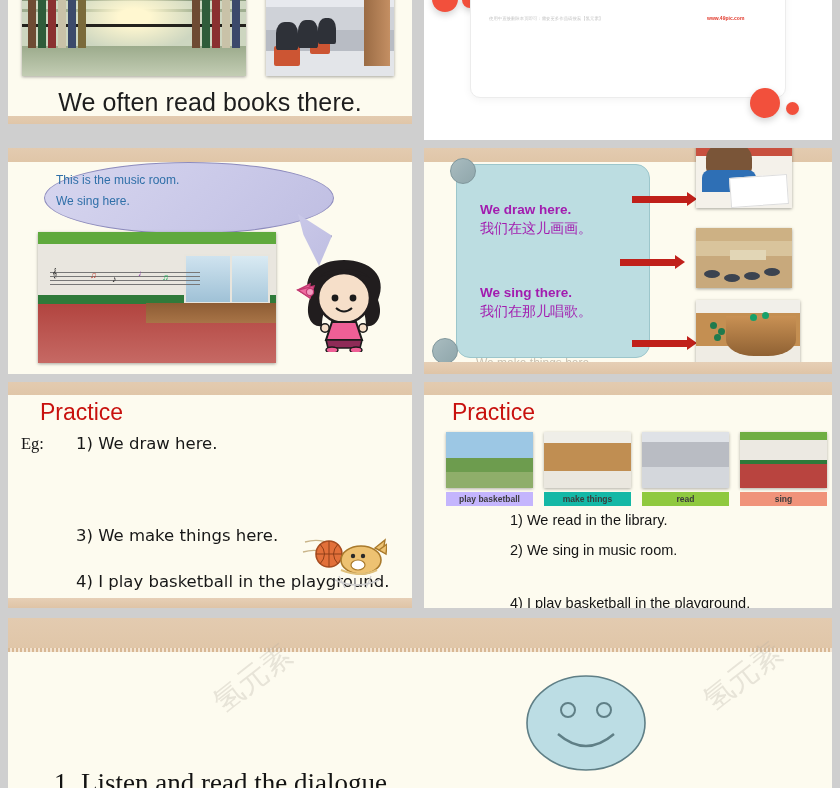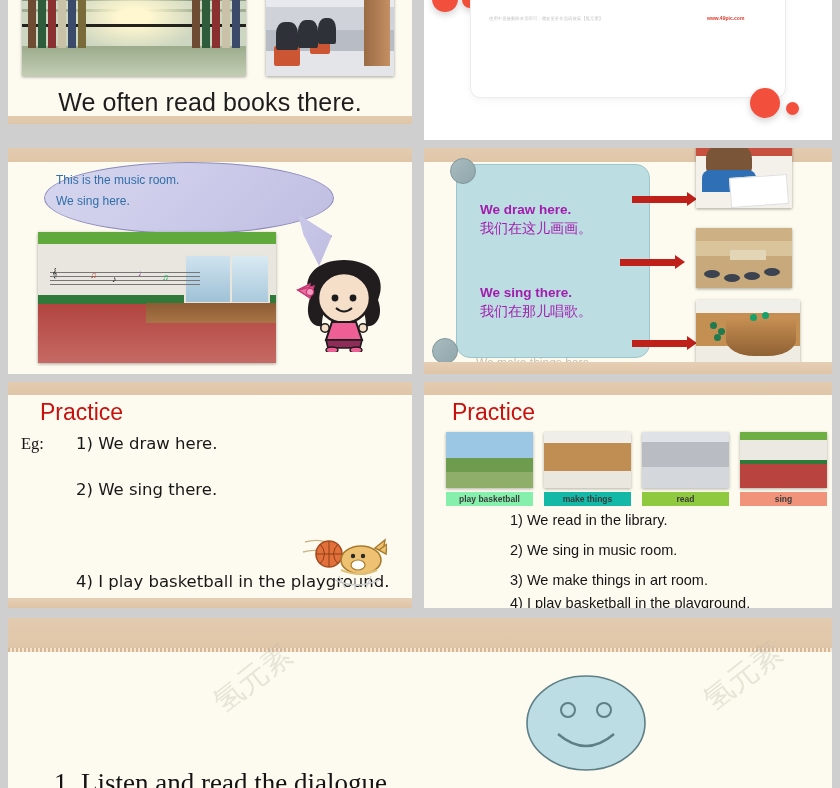--- a/index.html
+++ b/index.html
@@ -310,21 +310,21 @@
       <div class="leaf" style="left:66px;top:12px;background:#17a06a"></div>
     </div>
     <div class="bot-band"></div>
   </div>
 
   <div class="slide" id="s5">
     <div class="band"></div>
     <div class="pr-title">Practice</div>
     <div class="eg-label">Eg:</div>
     <div class="eg-item" style="top:52px">1) We draw here.</div>
-    <div class="eg-item" style="top:98px">2) We sing there.</div>
+    <div class="eg-item" style="top:144px">3) We make things here.</div>
     <div class="eg-item" style="top:190px">4) I play basketball in the   playground.</div>
     <svg class="ball" viewBox="0 0 86 56">
       <path d="M4 8 q14 -4 26 2" stroke="#c9b48a" stroke-width="1.4" fill="none"></path>
       <path d="M2 18 q14 -4 26 2" stroke="#c9b48a" stroke-width="1.4" fill="none"></path>
       <circle cx="28" cy="20" r="13" fill="#e2703a" stroke="#a84e22" stroke-width="1.6"></circle>
       <path d="M15 20 h26 M28 7 v26 M19 10 q9 10 0 20 M37 10 q-9 10 0 20" stroke="#8f3f18" stroke-width="1" fill="none"></path>
       <ellipse cx="60" cy="26" rx="20" ry="14" fill="#edc272" stroke="#a97a2c" stroke-width="1.6"></ellipse>
       <path d="M74 14 l10 -8 l-2 12 z" fill="#edc272" stroke="#a97a2c" stroke-width="1.4"></path>
       <path d="M78 16 l8 -6 l-1 10 z" fill="#edc272" stroke="#a97a2c" stroke-width="1.4"></path>
       <circle cx="52" cy="22" r="2.2" fill="#2a2a2a"></circle>
@@ -339,28 +339,27 @@
 
   <div class="slide" id="s6">
     <div class="band"></div>
     <div class="pr-title">Practice</div>
 
     <div class="thumb t1 th-basket"></div>
     <div class="thumb t2 th-make"></div>
     <div class="thumb t3 th-read"></div>
     <div class="thumb t4 th-sing"></div>
 
-    <div class="tlabel t1" style="background:#86efac">play basketball</div>
+    <div class="tlabel t1" style="background:#c4b5fd">play basketball</div>
     <div class="tlabel t2" style="background:#14b8a6">make things</div>
     <div class="tlabel t3" style="background:#8fc93f">read</div>
     <div class="tlabel t4" style="background:#f0937a">sing</div>
 
     <div class="ans" style="top:130px">1) We read in the library.</div>
     <div class="ans" style="top:160px">2) We sing in music room.</div>
-    <div class="ans" style="top:190px">3) We make things in art room.</div>
     <div class="ans" style="top:213px">4) I play basketball in the playground.</div>
   </div>
 
   <div class="slide" id="s7">
     <div class="band"></div>
     <div class="band-stitch"></div>
     <svg class="smiley" viewBox="0 0 124 98">
       <ellipse cx="62" cy="49" rx="59" ry="47" fill="#bcdde4" stroke="#5f7f86" stroke-width="1.6"></ellipse>
       <ellipse cx="44" cy="36" rx="7" ry="7" fill="#bcdde4" stroke="#5f7f86" stroke-width="2"></ellipse>
       <ellipse cx="80" cy="36" rx="7" ry="7" fill="#bcdde4" stroke="#5f7f86" stroke-width="2"></ellipse>

